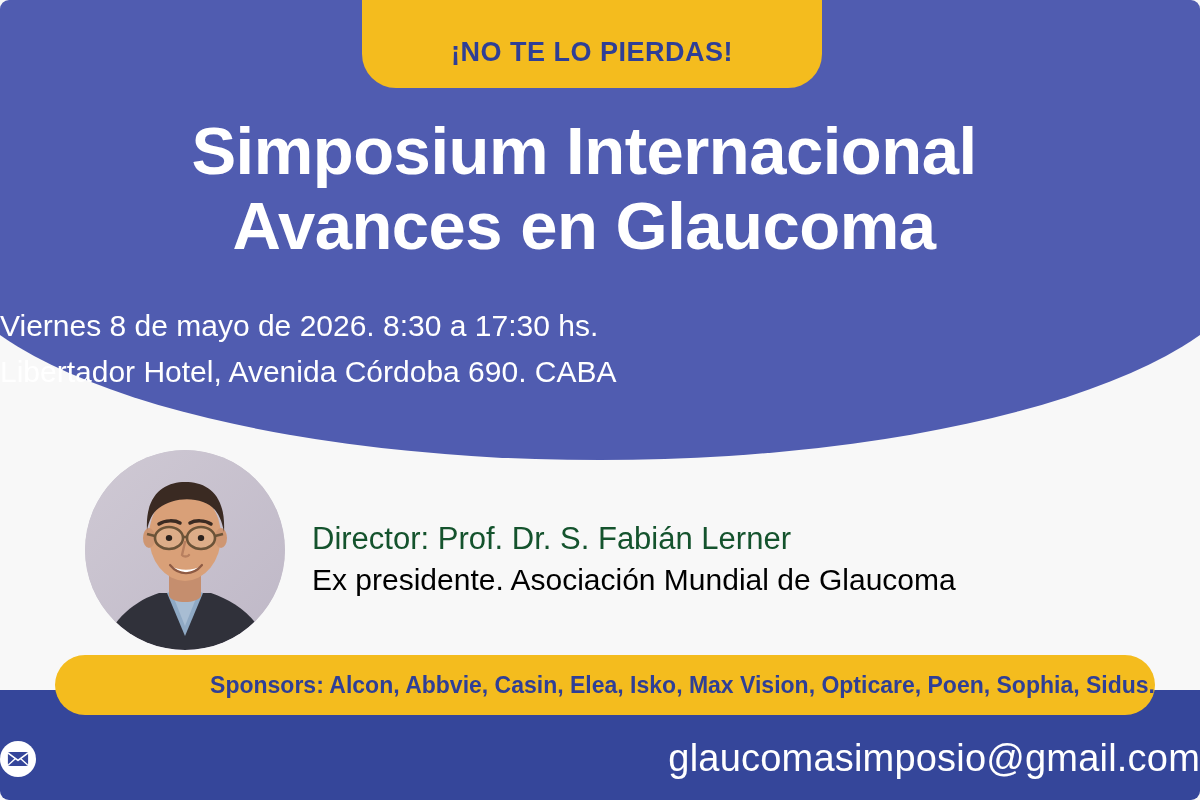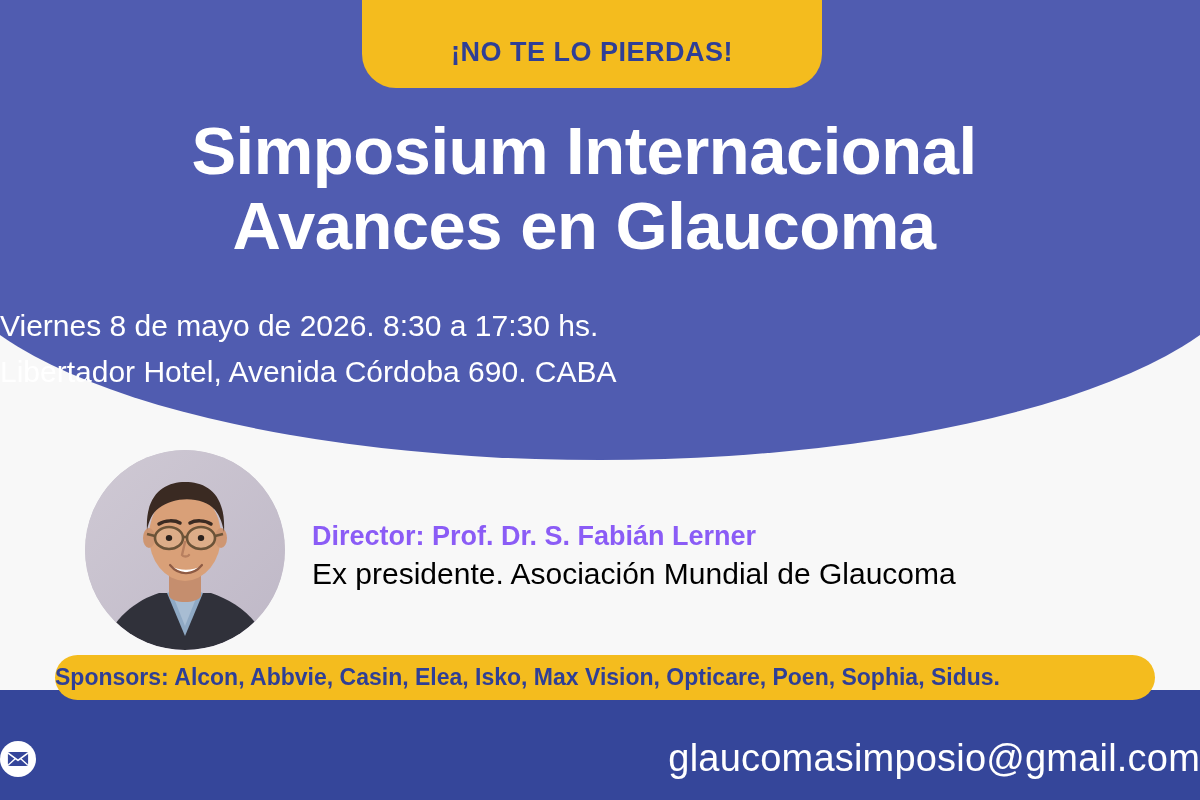--- a/index.html
+++ b/index.html
@@ -1,21 +1,21 @@
 <!DOCTYPE html>
 <html><head>
 <meta charset="utf-8">
 <style>
   * { margin:0; padding:0; box-sizing:border-box; }
   html, body {
     width:1200px; height:800px;
     font-family:"Liberation Sans", sans-serif;
     background:#F8F8F8; overflow:hidden;
   }
-  .flyer { position:relative; width:1200px; height:800px; background:#F8F8F8; overflow:hidden; }
+  .flyer { position:relative; width:1200px; height:800px; background:#F8F8F8; overflow:hidden;border-radius:9px; }
 
   
   .header-blue {
     position:absolute; left:-60px; top:-210px;
     width:1320px; height:670px;
     background:#505CB0;
     border-radius: 0 0 50% 50% / 0 0 32% 32%;
     z-index:1;
   }
 
@@ -60,40 +60,40 @@
     width:200px; height:200px; border-radius:50%;
     overflow:hidden; background:#C8C2CE; z-index:4;
   }
   .portrait svg { display:block; width:200px; height:200px; }
 
   
   .director-block {
     position:absolute; left:312px; top:518px; z-index:4;
   }
   .director-name {
-    color:#8b5cf6; font-size:27px; font-weight:bold;
+    color:#14532d; font-size:31px; font-weight:normal;
     line-height:1.34; white-space:nowrap;
   }
   .director-role {
     color:#000000; font-size:30px; font-weight:normal;
     line-height:1.34; white-space:nowrap;
   }
 
   
   .footer-band {
     position:absolute; left:0; top:690px; width:1200px; height:110px;
     background:#35469A; z-index:2;
   }
 
   
   .sponsors-bar {
     position:absolute; left:55px; top:655px;
-    width:1100px; height:45px;
+    width:1100px; height:60px;
     background:#F4BC1E; border-radius:30px;
-    display:flex; align-items:center; justify-content:flex-start;
+    display:flex; align-items:center; justify-content:flex-end;
     z-index:5;
   }
   .sponsors-text {
     color:#2F3F96; font-size:23px; font-weight:bold;
     white-space:nowrap;
   }
 
   
   .email-row {
     position:absolute; left:0; top:737px; width:1200px;

